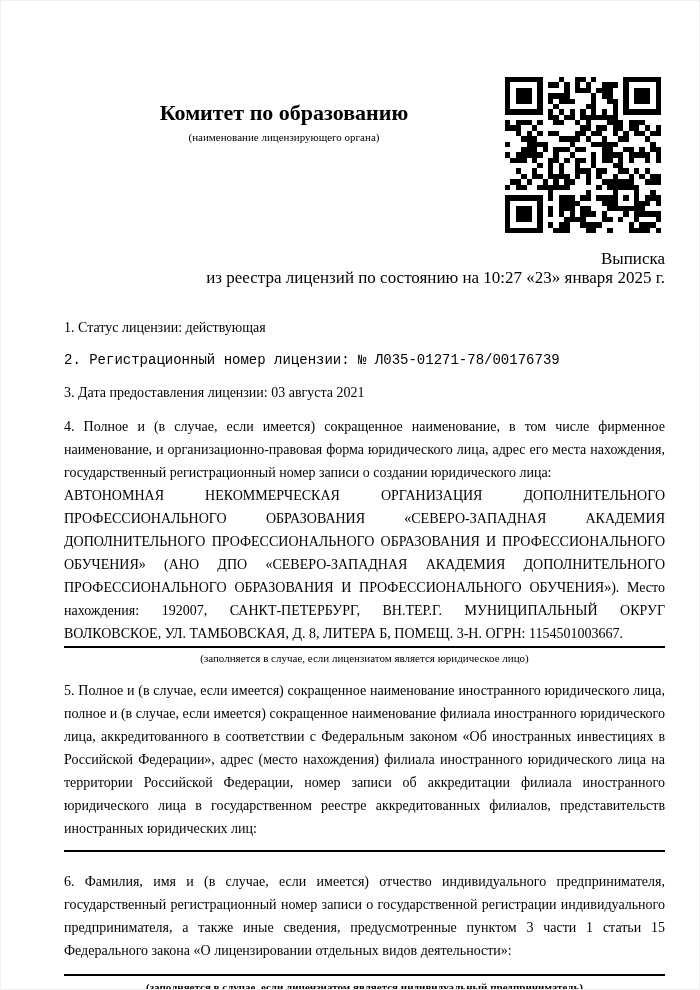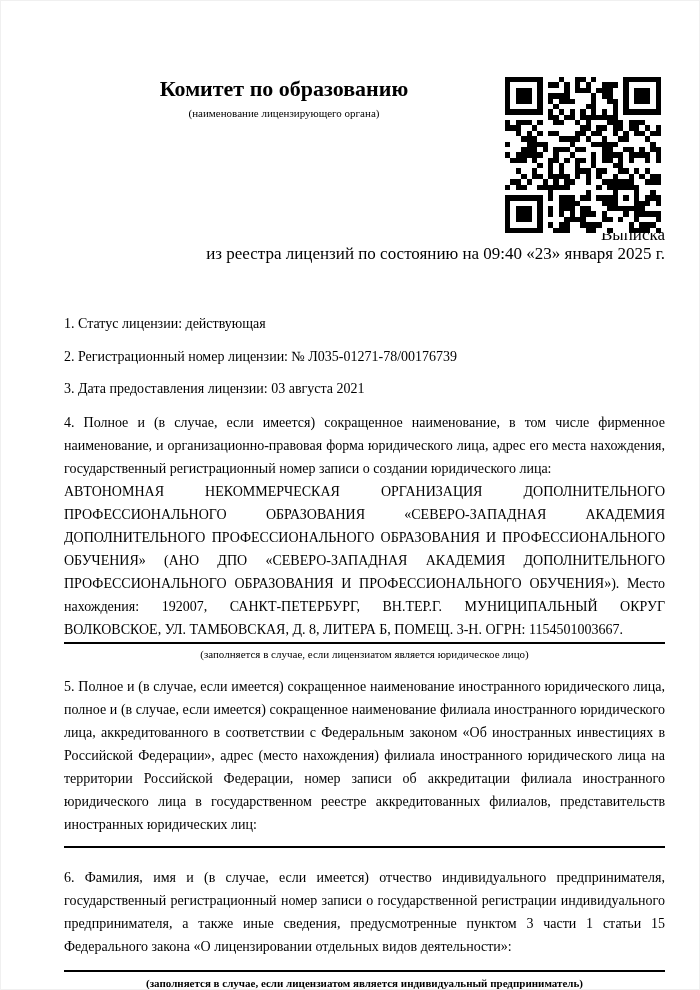--- a/index.html
+++ b/index.html
@@ -9,37 +9,37 @@
     background:#fff;
     color:#000;
     font-family:"Liberation Serif", serif;
     font-size:14px;
     box-sizing:border-box;
     border:1px solid #f0f0f0;
     overflow:hidden;
   }
   .content { padding:0 34px 0 63px; }
 
-  .org-block { padding-top:76px; width:440px; text-align:center; }
+  .org-block { padding-top:100px; width:440px; text-align:center; }
   .org-name { font-size:22px; font-weight:bold; line-height:24px; }
   .org-caption { font-size:11px; line-height:14px; margin-top:5px; }
 
   .qr {
     position:absolute; left:504px; top:76px;
     width:156px; height:156px; background:#fff;
   }
   .qr svg { display:block; width:156px; height:156px; }
 
   .extract-title { margin-top:106px; text-align:right; font-size:17px; line-height:18.5px; }
 
   .field-line { line-height:17.4px; }
-  .f-status { margin-top:52px; }
+  .f-status { margin-top:32px; }
   .sub-caption { font-size:11px; line-height:14px; text-align:center; }
   .cap-status { margin-top:2px; }
-  .f-regnum { margin-top:16px; }
+  .f-regnum { margin-top:16px;font-family:Liberation Mono, monospace; }
   .f-date { margin-top:14px; }
 
   .para { text-align:justify; line-height:23px; }
   .p4-intro { margin-top:14px; }
   .p4-value { margin-top:0; }
   .p5 { margin-top:14px; }
   .p6 { margin-top:18px; }
 
   .rule { border:none; border-top:2px solid #000; margin:0; height:0; }
   .rule-1 { margin-top:1px; }
@@ -492,21 +492,21 @@
 
   <div class="content">
 
     <div class="org-block">
       <div class="org-name">Комитет по образованию</div>
       <div class="org-caption">(наименование лицензирующего органа)</div>
     </div>
 
     <div class="extract-title">
       <div>Выписка</div>
-      <div>из реестра лицензий по состоянию на 09:40 «23» января 2025 г.</div>
+      <div>из реестра лицензий по состоянию на 10:27 «23» января 2025 г.</div>
     </div>
 
     <div class="field-line f-status">1. Статус лицензии: действующая</div>
 
     <div class="field-line f-regnum">2. Регистрационный номер лицензии: № Л035-01271-78/00176739</div>
 
     <div class="field-line f-date">3. Дата предоставления лицензии: 03 августа 2021</div>
 
     <div class="para p4-intro">4. Полное и (в случае, если имеется) сокращенное наименование, в том числе фирменное наименование, и организационно-правовая форма юридического лица, адрес его места нахождения, государственный регистрационный номер записи о создании юридического лица:</div>
     <div class="para p4-value">АВТОНОМНАЯ НЕКОММЕРЧЕСКАЯ ОРГАНИЗАЦИЯ ДОПОЛНИТЕЛЬНОГО ПРОФЕССИОНАЛЬНОГО ОБРАЗОВАНИЯ «СЕВЕРО-ЗАПАДНАЯ АКАДЕМИЯ ДОПОЛНИТЕЛЬНОГО ПРОФЕССИОНАЛЬНОГО ОБРАЗОВАНИЯ И ПРОФЕССИОНАЛЬНОГО ОБУЧЕНИЯ» (АНО ДПО «СЕВЕРО-ЗАПАДНАЯ АКАДЕМИЯ ДОПОЛНИТЕЛЬНОГО ПРОФЕССИОНАЛЬНОГО ОБРАЗОВАНИЯ И ПРОФЕССИОНАЛЬНОГО ОБУЧЕНИЯ»). Место нахождения: 192007, САНКТ-ПЕТЕРБУРГ, ВН.ТЕР.Г. МУНИЦИПАЛЬНЫЙ ОКРУГ ВОЛКОВСКОЕ, УЛ. ТАМБОВСКАЯ, Д. 8, ЛИТЕРА Б, ПОМЕЩ. 3-Н. ОГРН: 1154501003667.</div>

